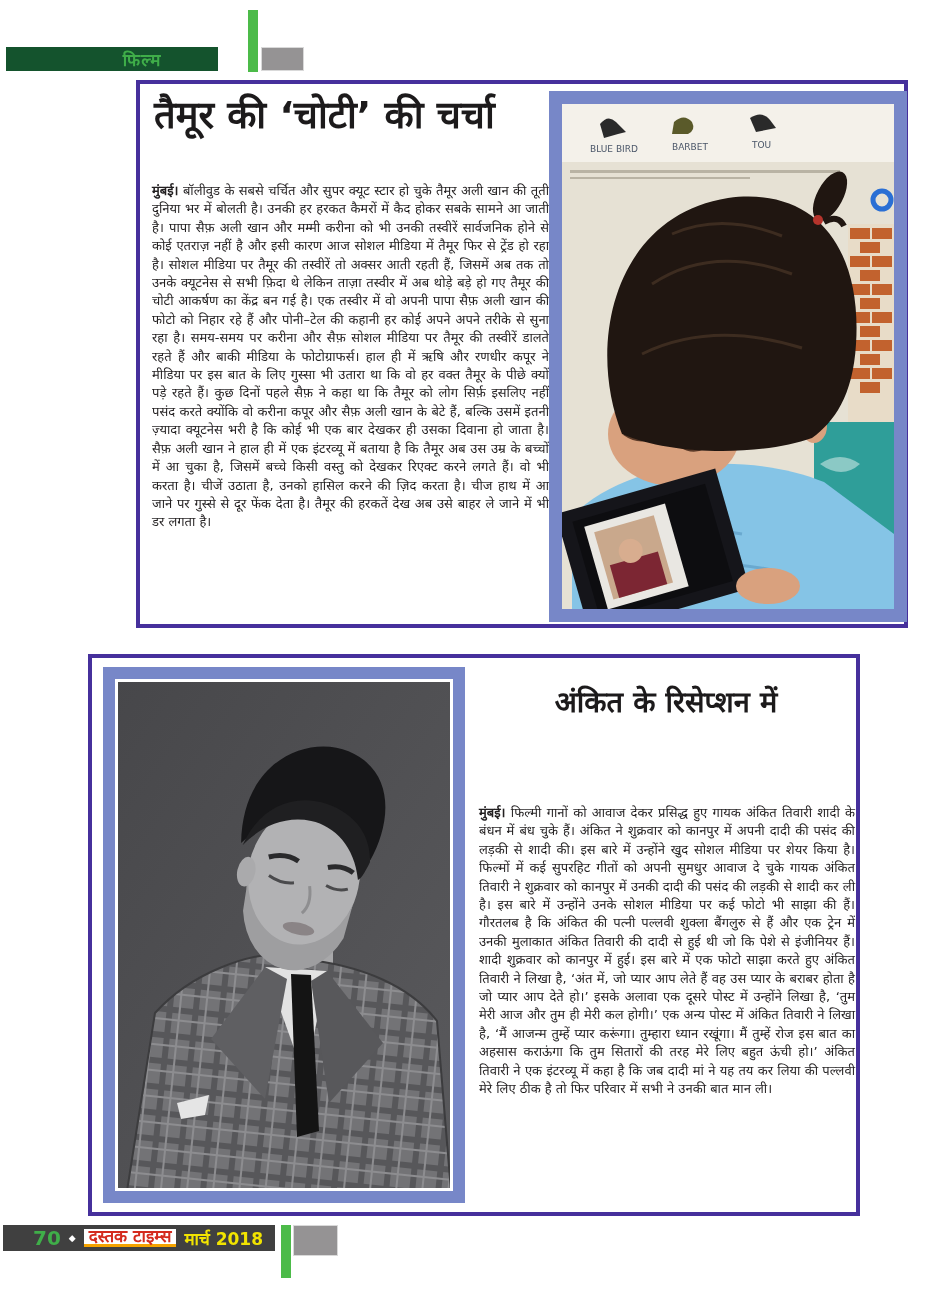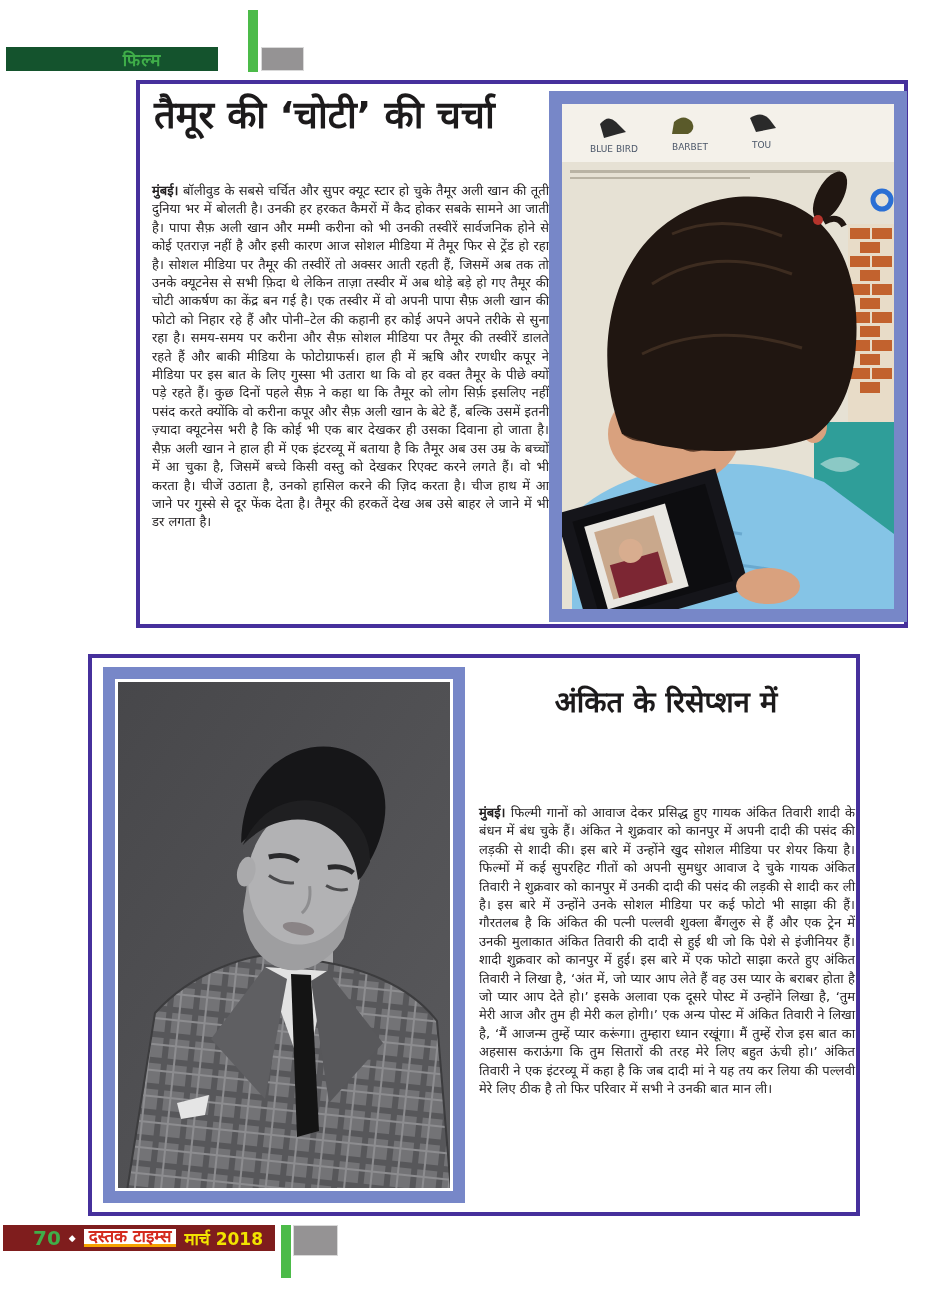--- a/index.html
+++ b/index.html
@@ -23,21 +23,21 @@
   .body1{left:12px;top:98px;width:397px;height:432px;}
   .dateline{font-weight:bold;}
   .photo1-frame{left:409px;top:7px;width:332px;height:505px;border:13px solid #7787c8;}
   .photo2-frame{left:11px;top:9px;width:338px;height:512px;border:12px solid #7787c8;outline:3px solid #ffffff;outline-offset:-15px;}
   .photo1-frame svg,.photo2-frame svg{display:block;}
 
   .title2{left:388px;top:14px;width:372px;margin:0;font-size:29px;line-height:60px;font-weight:bold;color:#1c1a1b;text-align:center;}
   .body2{left:387px;top:146px;width:376px;height:392px;}
 
   
-  .footer-bar{left:3px;top:1225px;width:272px;height:26px;background:#7f1d1d;display:flex;align-items:center;justify-content:flex-end;gap:8px;padding-right:12px;box-sizing:border-box;}
+  .footer-bar{left:3px;top:1225px;width:272px;height:26px;background:#404040;display:flex;align-items:center;justify-content:flex-end;gap:8px;padding-right:12px;box-sizing:border-box;}
   .page-number{color:#3fae49;font-size:20px;font-weight:bold;}
   .footer-diamond{color:#ffffff;font-size:9px;}
   .footer-logo{background:#ffffff;color:#d42b1e;font-size:17px;font-weight:bold;padding:0 5px;line-height:15px;border-bottom:3px solid #f5a300;white-space:nowrap;}
   .footer-issue{color:#f2e400;font-size:17px;font-weight:bold;white-space:nowrap;}
   .footer-stripe{left:281px;top:1225px;width:10px;height:53px;background:#4cbb49;}
   .footer-graybox{left:293px;top:1225px;width:43px;height:29px;background:#959394;border:1px solid #d9d9d9;}
 </style>
 </head>
 <body>
 

